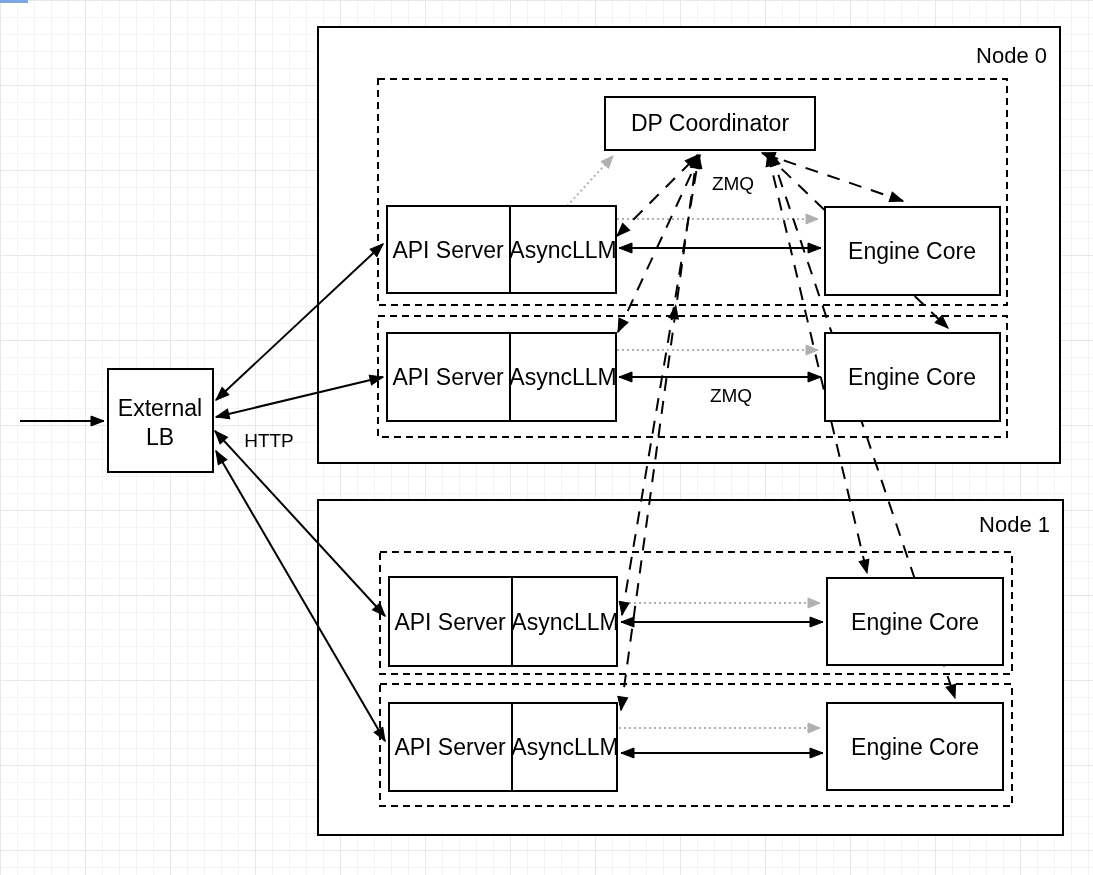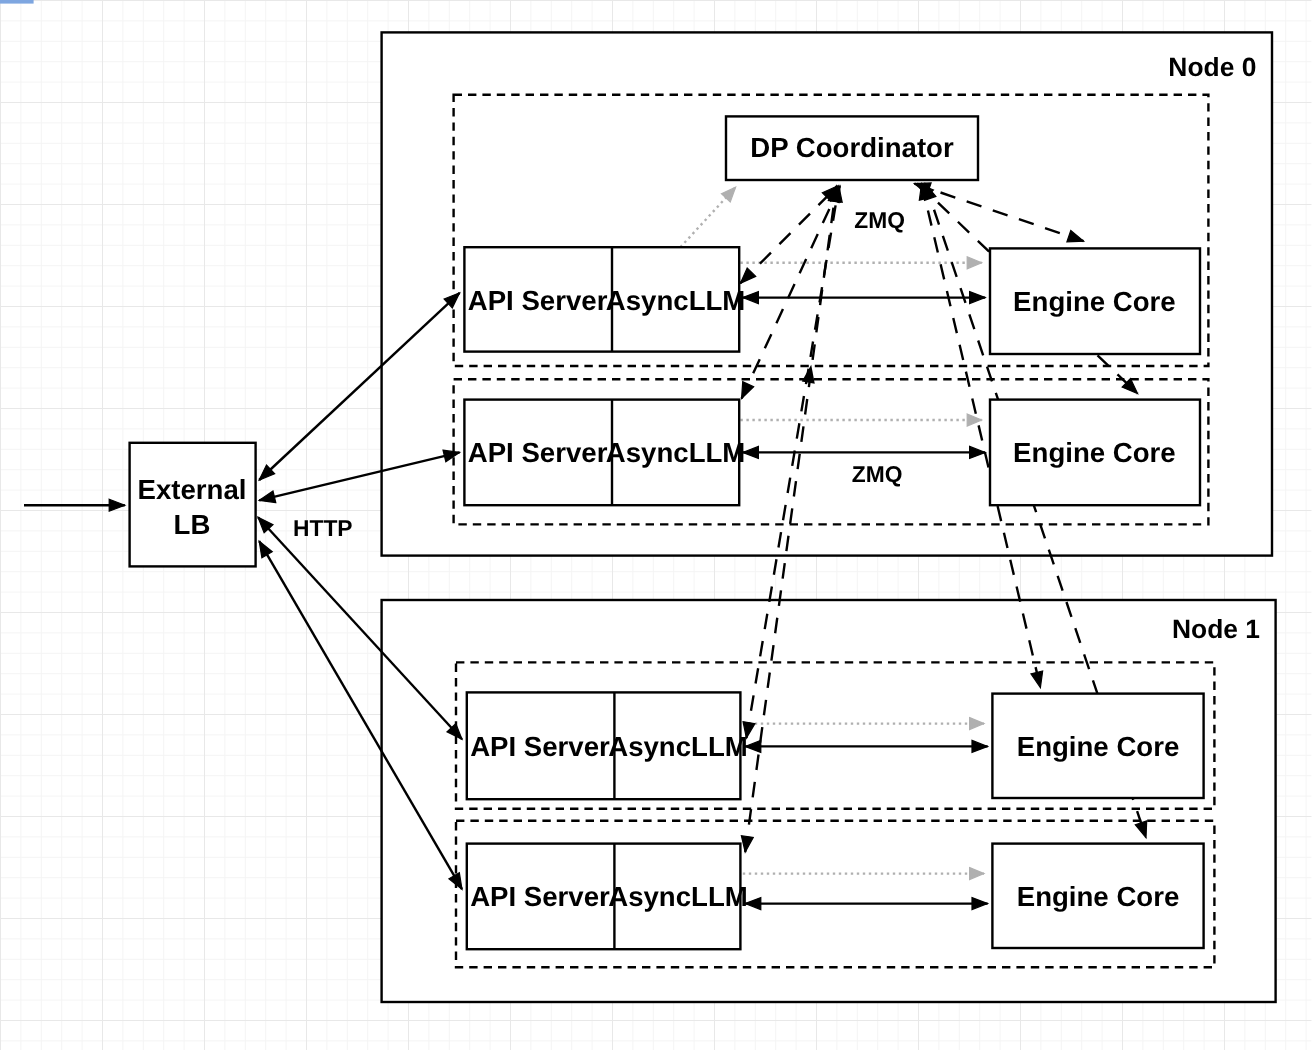--- a/index.html
+++ b/index.html
@@ -8,21 +8,20 @@
     width:1093px;height:875px;
     background-color:#ffffff;
     background-image:
       linear-gradient(#e8e8e8 1px, transparent 1px),
       linear-gradient(90deg, #e8e8e8 1px, transparent 1px),
       linear-gradient(#f4f4f4 1px, transparent 1px),
       linear-gradient(90deg, #f4f4f4 1px, transparent 1px);
     background-size:85px 85px, 85px 85px, 17px 17px, 17px 17px;
     font-family:"Liberation Sans", sans-serif;
     overflow:hidden;
-    font-weight:bold;
   }
   .canvas svg{position:absolute;left:0;top:0;}
   .blue-chip{position:absolute;left:0;top:0;width:28px;height:3px;background:#7ea6e0;}
   text{fill:#000000;}
   .box-label{font-size:23px;}
   .node-label{font-size:22px;}
   .edge-label{font-size:19px;}
   .shape{fill:#ffffff;stroke:#000000;stroke-width:2;}
   .container{fill:none;stroke:#000000;stroke-width:2;stroke-dasharray:7 5;}
   .solid{stroke:#000000;stroke-width:2;fill:none;}

